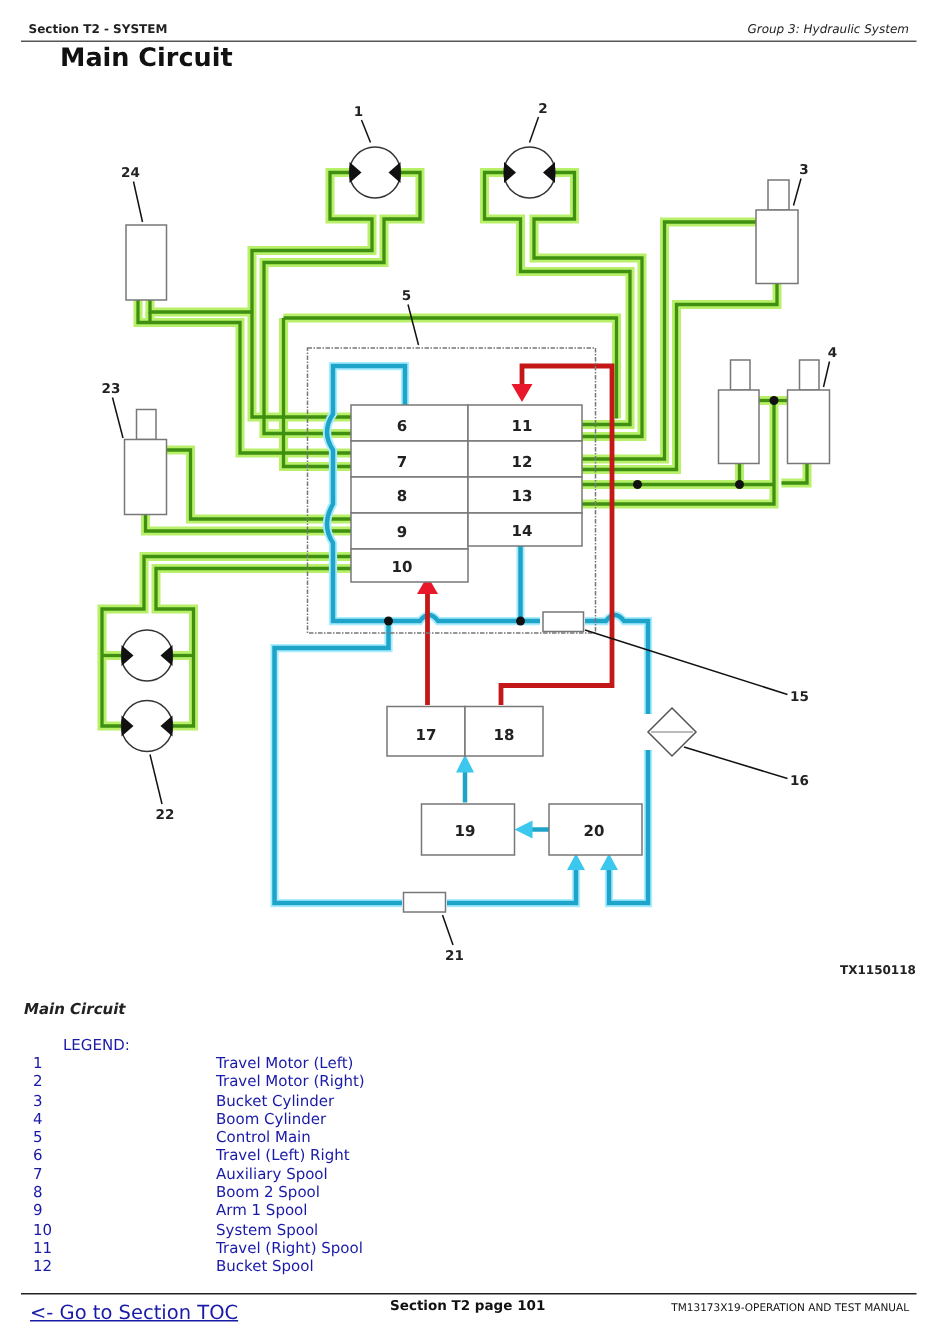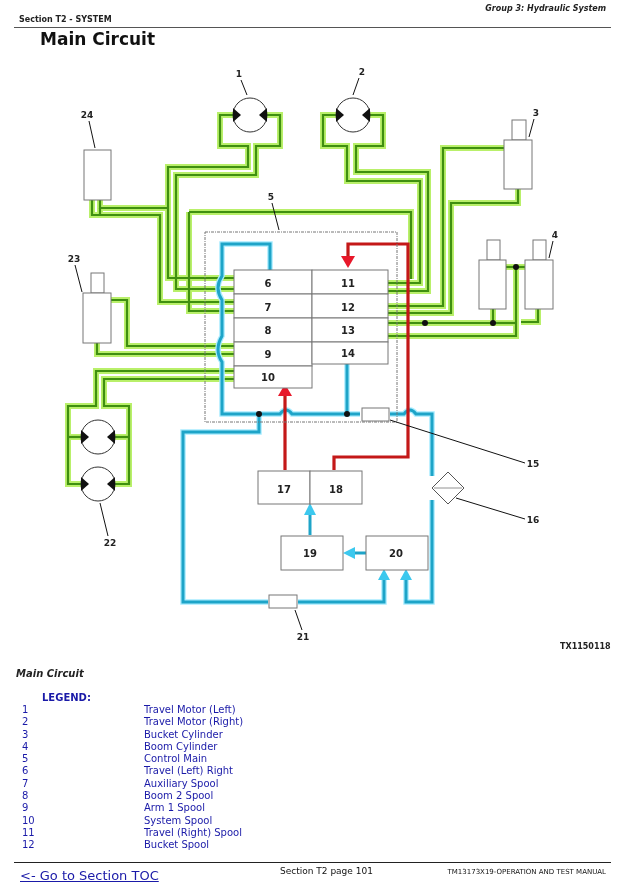--- a/index.html
+++ b/index.html
@@ -1,30 +1,30 @@
 <!DOCTYPE html>
 <html><head>
 <meta charset="utf-8">
 <style>
   html, body { margin: 0; padding: 0; background: #ffffff; }
   body { width: 624px; height: 886px; position: relative; overflow: hidden; font-family: "DejaVu Sans", sans-serif; }
   .hdr-left { position: absolute; left: 19px; top: 15px; font-size: 8px; font-weight: bold; color: #222; }
-  .hdr-right { position: absolute; right: 18px; top: 4px; font-size: 8px; font-weight: bold; font-style: italic; color: #222; }
+  .hdr-right { position: absolute; right: 18px; top: 15px; font-size: 8px; font-weight: normal; font-style: italic; color: #222; }
   .hdr-rule { position: absolute; left: 14px; right: 13px; top: 27px; height: 1px; background: #555; }
   .title { position: absolute; left: 40px; top: 29px; font-size: 17px; font-weight: bold; color: #111; }
   svg.diagram { position: absolute; left: 0; top: 0; }
   .fig-id { position: absolute; left: 560px; top: 642px; font-size: 8px; font-weight: bold; color: #222; }
   .caption { position: absolute; left: 16px; top: 668px; font-size: 10px; font-weight: bold; font-style: italic; color: #222; }
   .legend { position: absolute; left: 22px; top: 692px; font-size: 10px; color: #1a1aa8; }
-  .legend .lh { font-weight: bold; margin-bottom: 1px; padding-left: 20px; }
+  .legend .lh { font-weight: normal; margin-bottom: 1px; padding-left: 20px; }
   .legend .row { display: flex; height: 12.3px; line-height: 12.3px; }
   .legend .num { width: 122px; }
   .ftr-rule { position: absolute; left: 14px; right: 13px; top: 862px; height: 1px; background: #222; }
   .ftr-left { position: absolute; left: 20px; top: 868px; font-size: 13px; color: #1a1aa8; text-decoration: underline; cursor: pointer; }
-  .ftr-mid { position: absolute; left: 260px; top: 866px; font-size: 9px; font-weight: normal; color: #111; margin-left: 20px; }
+  .ftr-mid { position: absolute; left: 260px; top: 866px; font-size: 9px; font-weight: bold; color: #111; }
   .ftr-right { position: absolute; right: 18px; top: 868px; font-size: 7px; color: #111; text-align: center; }
   .gl { fill: none; stroke: #b9f06a; stroke-width: 6; stroke-linejoin: miter; }
   .gc { fill: none; stroke: #3f8f10; stroke-width: 2.2; stroke-linejoin: miter; }
   .bl { fill: none; stroke: #1ea4c8; stroke-width: 3; }
   .bg { fill: none; stroke: #a8ecff; stroke-width: 5.5; }
   .rl { fill: none; stroke: #c41818; stroke-width: 3.2; }
   .box { fill: #fff; stroke: #777; stroke-width: 1; }
   .lbl { font-family: "DejaVu Sans", sans-serif; font-size: 10px; font-weight: bold; fill: #222; text-anchor: middle; }
   .callout { font-family: "DejaVu Sans", sans-serif; font-size: 9px; font-weight: bold; fill: #222; text-anchor: middle; }
   .lead { stroke: #111; stroke-width: 1; fill: none; }

